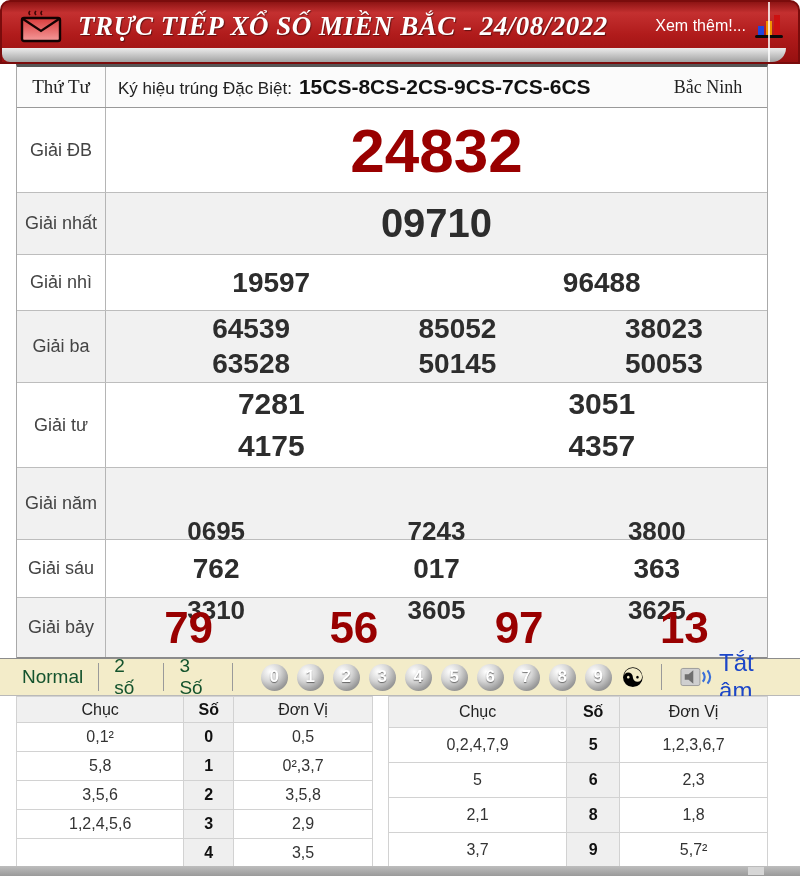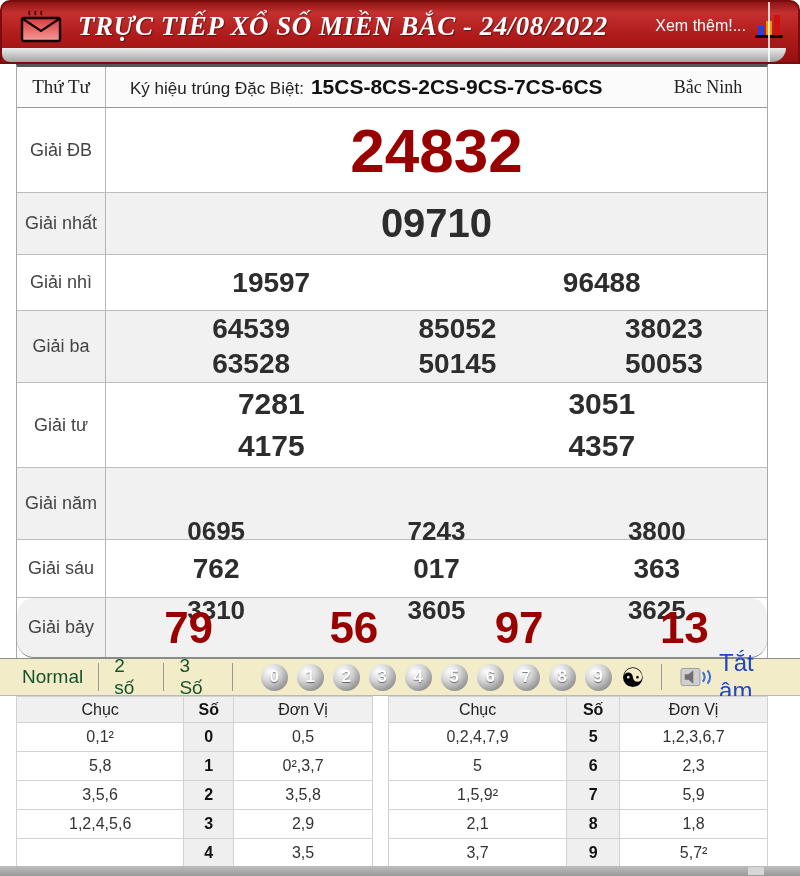--- a/index.html
+++ b/index.html
@@ -21,32 +21,32 @@
   .silver-strip { position:absolute; left:0; right:12px; bottom:0; height:14px;
                   background:linear-gradient(#ececec, #a2a2a2);
                   border-radius:0 0 14px 8px; }
   .header-seam { position:absolute; top:0; bottom:0; left:766px; width:2px;
                  background:rgba(255,255,255,.8); }
 
   
   .main-table { margin-left:16px; width:752px; border-left:1px solid #a9a9a9;
                 border-right:1px solid #a9a9a9; border-top:3px solid #555; }
   .info-row { display:flex; height:41px; background:#fbfbfb; border-bottom:1px solid #999;
-              align-items:center;gap:12px; }
+              align-items:center; }
   .weekday { width:89px; align-self:stretch; display:flex; align-items:center; justify-content:center;
              border-right:1px solid #b5b5b5; font-family:"Liberation Serif", serif;
              font-size:19px; color:#222; }
   .symbol-wrap { flex:1; padding-left:12px; display:flex; align-items:baseline; gap:7px; white-space:nowrap; }
   .symbol-label { font-size:17px; color:#222; }
   .symbol-value { font-size:21px; font-weight:bold; color:#111; }
   .province { width:118px; text-align:center; font-family:"Liberation Serif", serif;
               font-size:18px; color:#222; }
 
   .prow { display:flex; border-bottom:1px solid #bdbdbd; }
-  .prow:last-child { border-bottom:1px solid #8a8a8a;border-radius:17px; }
+  .prow:last-child { border-bottom:1px solid #8a8a8a; }
   .plabel { width:89px; flex:0 0 auto; display:flex; align-items:center; justify-content:center;
             border-right:1px solid #b5b5b5; color:#444; font-size:18px; }
   .cells { flex:1; display:grid; align-items:center; justify-items:center; }
   .cols-1 { grid-template-columns:1fr; }
   .cols-2 { grid-template-columns:1fr 1fr; }
   .cols-3 { grid-template-columns:repeat(3,1fr); }
   .cols-4 { grid-template-columns:repeat(4,1fr); }
   .bg-g { background:#f1f1f1; }
   .r-db  { height:85px; } .r-1st { height:62px; } .r-2nd { height:56px; }
   .r-3rd { height:72px;gap:42px; } .r-4th { height:85px; } .r-5th { height:72px; }
@@ -298,25 +298,20 @@
       <td>0,2,4,7,9</td>
       <td class="so-col">5</td>
       <td>1,2,3,6,7</td>
     </tr>
     <tr>
       <td>5</td>
       <td class="so-col">6</td>
       <td>2,3</td>
     </tr>
     <tr>
-      <td>1,5,9²</td>
-      <td class="so-col">7</td>
-      <td>5,9</td>
-    </tr>
-    <tr>
       <td>2,1</td>
       <td class="so-col">8</td>
       <td>1,8</td>
     </tr>
     <tr>
       <td>3,7</td>
       <td class="so-col">9</td>
       <td>5,7²</td>
     </tr>
   </tbody>

